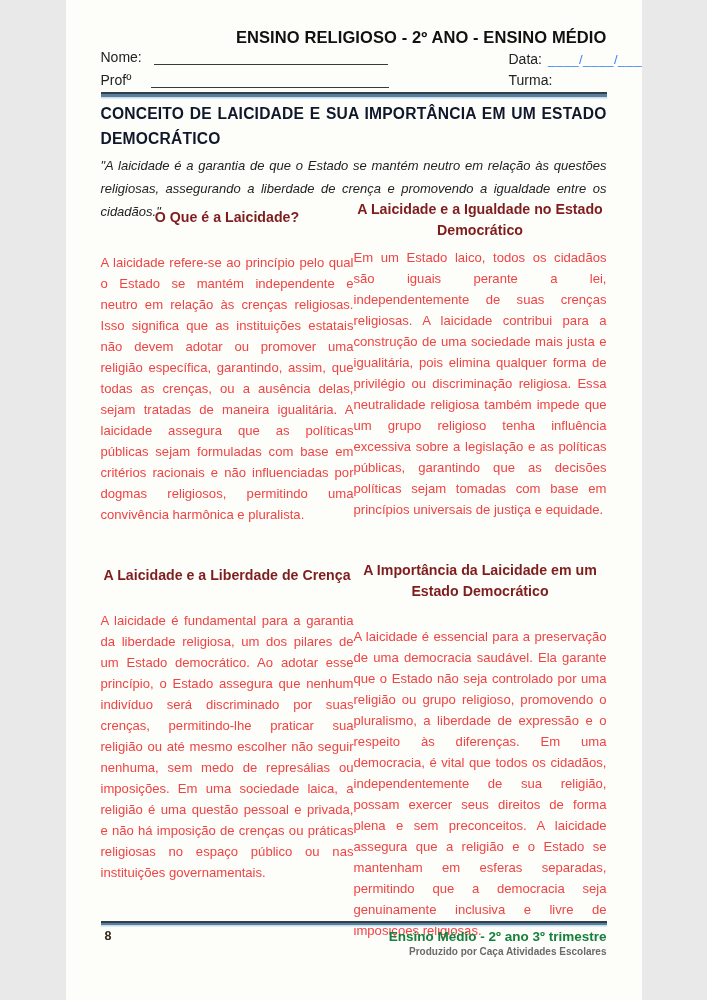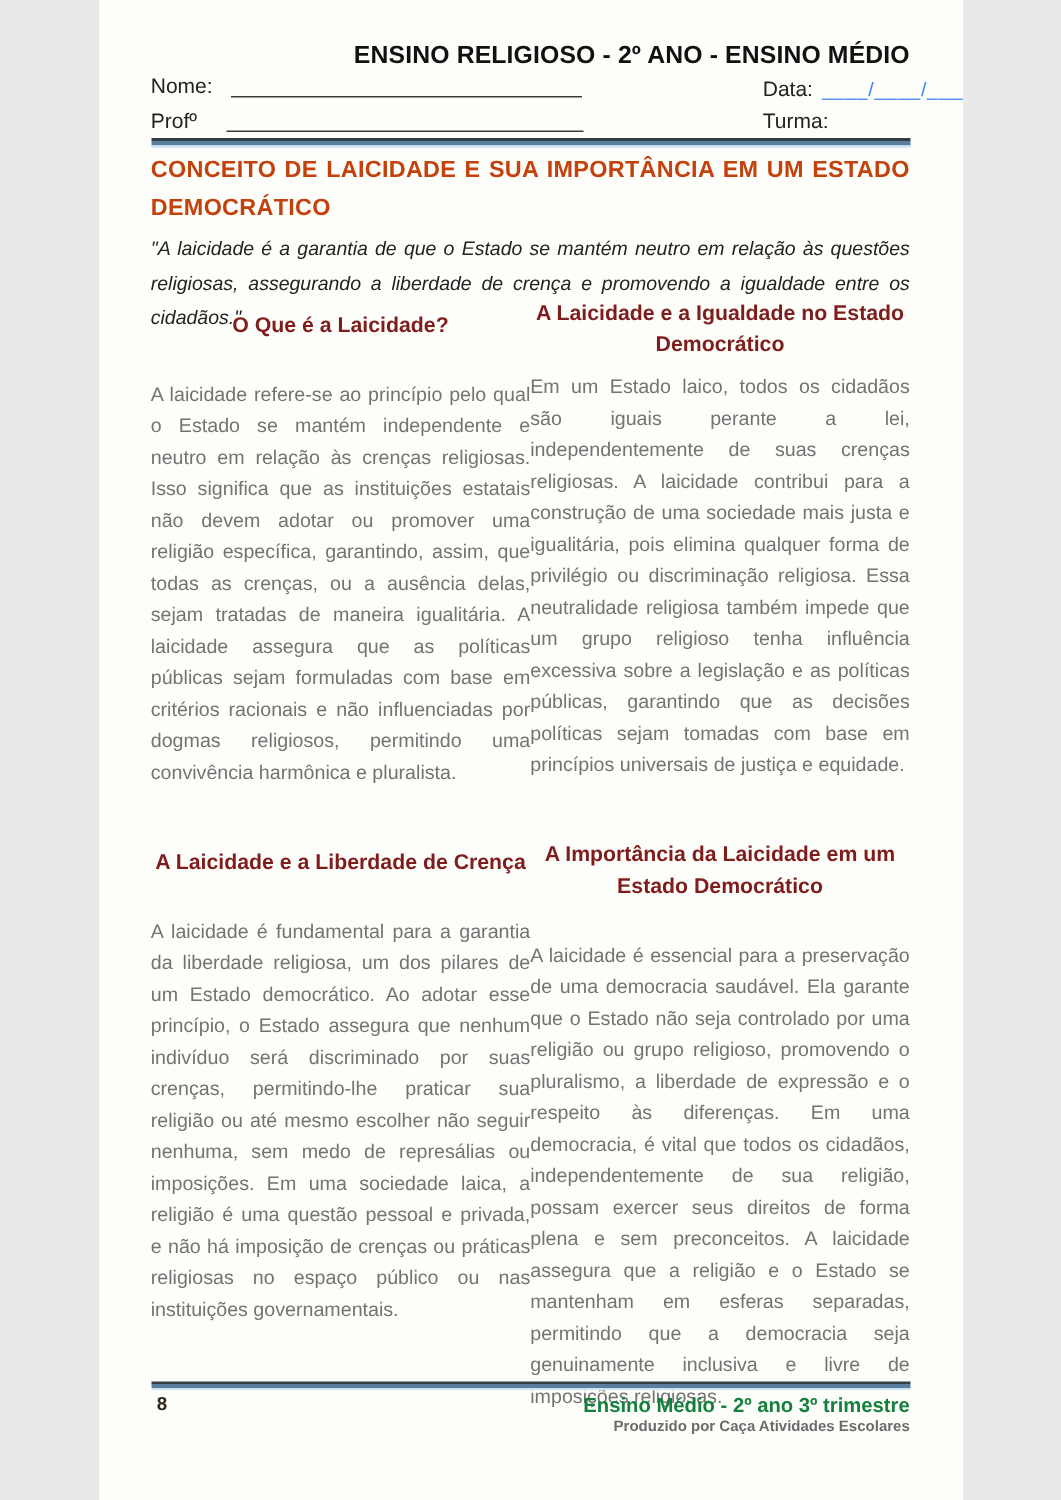--- a/index.html
+++ b/index.html
@@ -47,40 +47,40 @@
     background:linear-gradient(to bottom,
       var(--divider-dark) 0%,var(--divider-dark) 30%,
       var(--divider-blue) 30%,var(--divider-blue) 70%,
       var(--divider-light) 70%,#eaf3fa 100%);
   }
   .sep-top{top:92px;}
   .sep-bottom{top:921px;height:6px;}
   
   .doc-title{
     position:absolute;top:101px;left:35px;right:35px;
-    font-size:15.6px;font-weight:bold;line-height:25px;color:#c2410c;
+    font-size:15.6px;font-weight:bold;line-height:25px;color:#0f172a;
     text-align:justify;letter-spacing:.2px;
   }
   .intro-quote{
     position:absolute;top:154px;left:35px;right:35px;
     font-size:13px;font-style:italic;line-height:23px;color:#232323;
     text-align:justify;
   }
   
   .columns{
     position:absolute;top:199px;left:35px;right:35px;
     display:flex;justify-content:space-between;
   }
   .col{width:312px;}
   .section h3{
     font-size:14.2px;font-weight:bold;text-align:center;
     line-height:21px;color:#7f1d1d;
   }
   .section p{
-    font-size:13.1px;line-height:21px;text-align:justify;color:#737373;
+    font-size:13.1px;line-height:21px;text-align:justify;color:#ef4444;
   }
   .col-left .section:first-child h3{margin:8px 0 24px;}
   .col-left .section + .section{margin-top:40px;}
   .col-left .section + .section h3{margin-bottom:24px;}
   .col-right .section:first-child h3{margin:0 0 6px;}
   .col-right .section + .section{margin-top:40px;}
   .col-right .section + .section h3{margin-bottom:24px;}
   
   .footer-row{
     position:absolute;top:929px;left:35px;right:35px;

